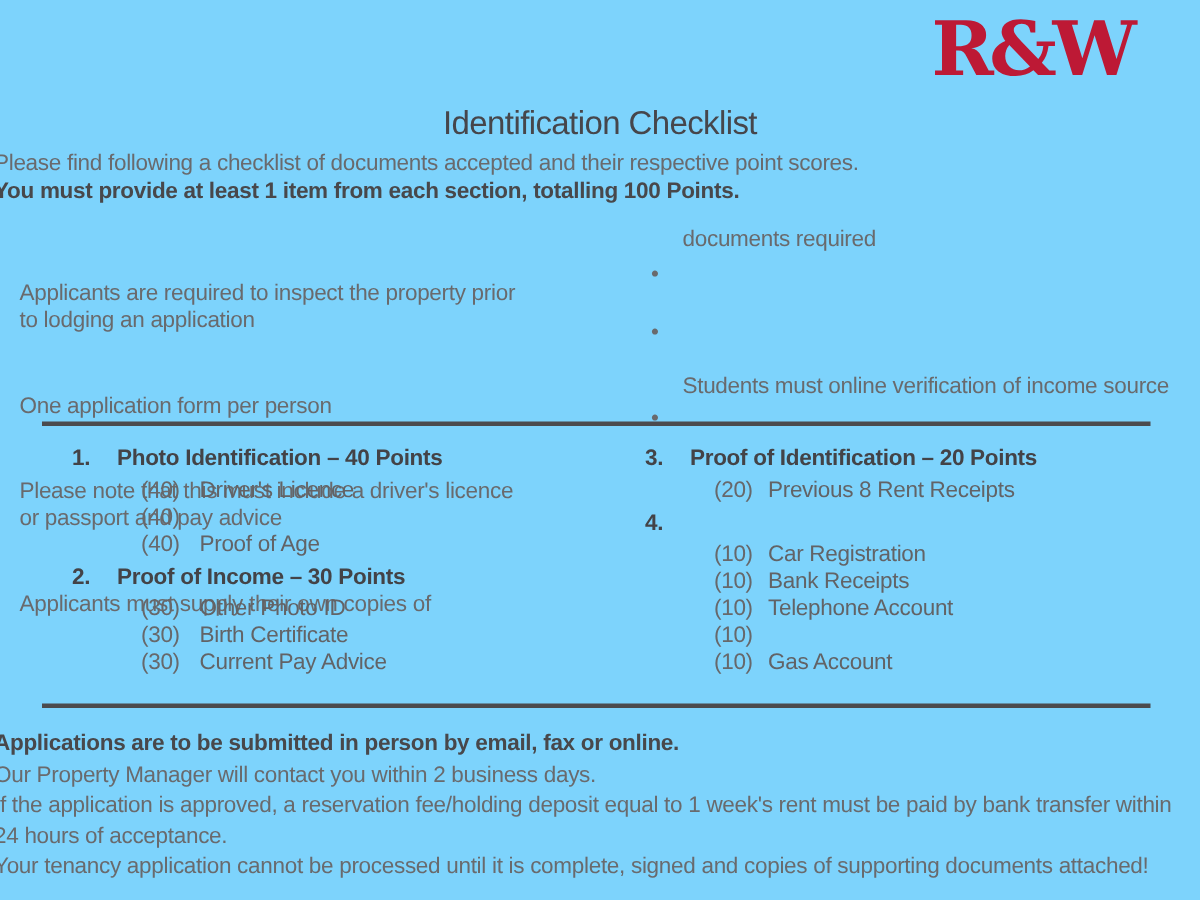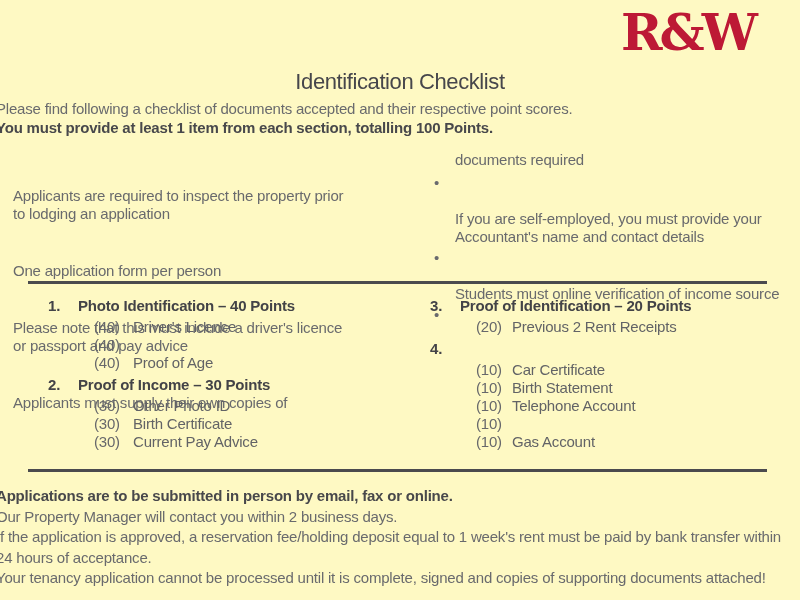--- a/index.html
+++ b/index.html
@@ -1,21 +1,21 @@
 <!DOCTYPE html>
 <html><head>
 <meta charset="utf-8">
 <style>
   html, body { margin: 0; padding: 0; background: #ffffff; }
   .page {
     position: relative;
     width: 800px;
     height: 600px;
     overflow: hidden;
-    background: #fef9c3;
+    background: #7dd3fc;
     font-family: "Liberation Sans", sans-serif;
     color: #696a6d;
     letter-spacing: -0.2px;
   }
   .abs { position: absolute; }
 
   
   .logo {
     left: 621px; top: 8px;
     font-family: "DejaVu Serif", serif;
@@ -101,22 +101,20 @@
     <div class="note-item">
       
       <span>Applicants must supply their own copies of</span>
     </div>
   </div>
 
   <div class="abs notes-col notes-right">
     <div class="note-cont">documents required</div>
     <div class="note-item">
       <span class="note-bullet">•</span>
-      <span>If you are self-employed, you must provide your
-Accountant's name and contact details</span>
     </div>
     <div class="note-item">
       <span class="note-bullet">•</span>
       <span>Students must online verification of income source</span>
     </div>
     <div class="note-item">
       <span class="note-bullet">•</span>
     </div>
   </div>
 
@@ -161,34 +159,34 @@
   </div>
 
   <div class="abs chk-col chk-right">
     <div class="chk-section">
       <div class="chk-heading">
         <span class="chk-num">3.</span>
         <span>Proof of Identification – 20 Points</span>
       </div>
       <div class="chk-row">
         <span class="chk-pts">(20)</span>
-        <span class="chk-lbl">Previous 2 Rent Receipts</span>
+        <span class="chk-lbl">Previous 8 Rent Receipts</span>
       </div>
     </div>
     <div class="chk-section">
       <div class="chk-heading">
         <span class="chk-num">4.</span>
       </div>
       <div class="chk-row">
         <span class="chk-pts">(10)</span>
-        <span class="chk-lbl">Car Certificate</span>
-      </div>
-      <div class="chk-row">
-        <span class="chk-pts">(10)</span>
-        <span class="chk-lbl">Birth Statement</span>
+        <span class="chk-lbl">Car Registration</span>
+      </div>
+      <div class="chk-row">
+        <span class="chk-pts">(10)</span>
+        <span class="chk-lbl">Bank Receipts</span>
       </div>
       <div class="chk-row">
         <span class="chk-pts">(10)</span>
         <span class="chk-lbl">Telephone Account</span>
       </div>
       <div class="chk-row">
         <span class="chk-pts">(10)</span>
       </div>
       <div class="chk-row">
         <span class="chk-pts">(10)</span>

